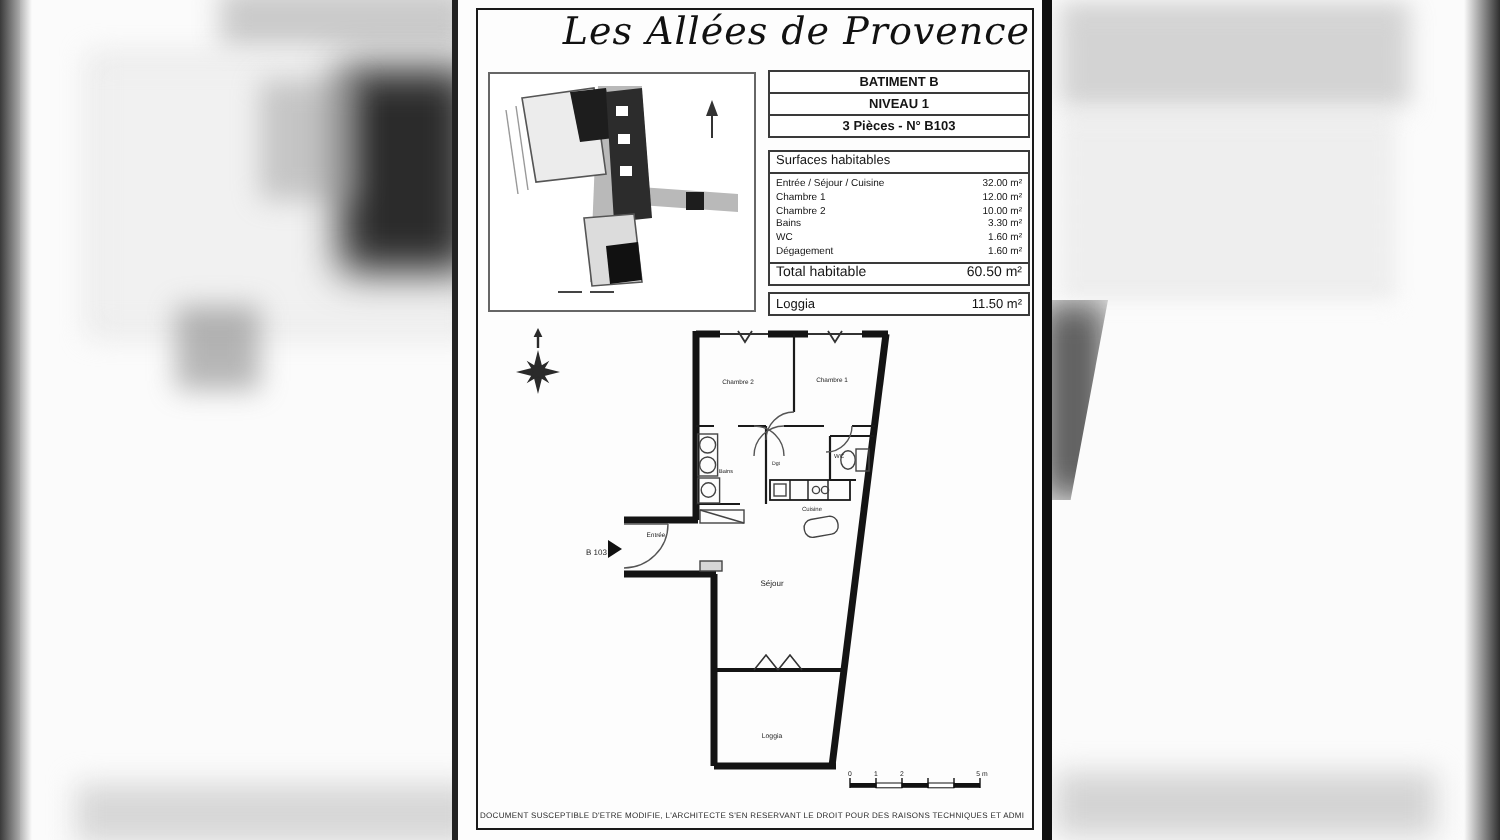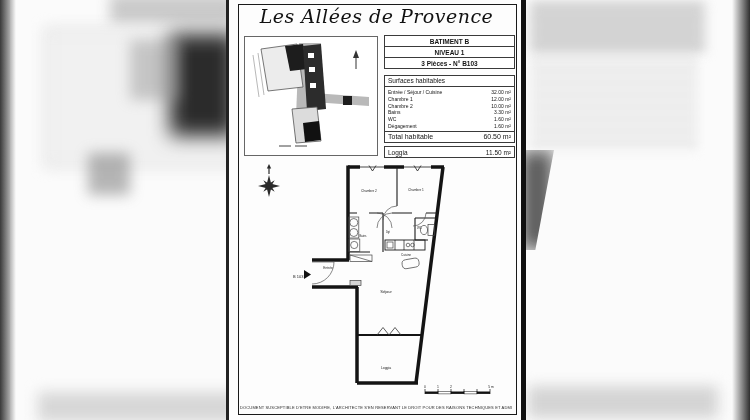--- a/index.html
+++ b/index.html
@@ -10,21 +10,21 @@
   .bg-panel{position:absolute;top:0;height:420px;background:#fbfbfb;}
   .blob{position:absolute;filter:blur(7px);}
   .edge-grad-left{position:absolute;left:0;top:0;width:16px;height:420px;
     background:linear-gradient(to right,#3a3a3a,rgba(220,220,220,0));}
   .edge-grad-right{position:absolute;right:0;top:0;width:18px;height:420px;
     background:linear-gradient(to left,#2e2e2e,rgba(220,220,220,0));}
   .page-edge{position:absolute;top:0;height:420px;}
   
   .page{position:absolute;left:229px;top:0;width:292px;height:420px;background:#fdfdfd;}
   .frame{position:absolute;left:9px;top:4px;width:277px;height:409px;border:1px solid #1a1a1a;}
-  .title{position:absolute;left:9px;top:5px;width:277px;text-align:center;
+  .title{position:absolute;left:9px;top:5px;width:277px;text-align:right;
     font-family:"DejaVu Serif", serif;font-style:italic;font-size:19px;letter-spacing:.5px;color:#111;}
   .siteplan-box{position:absolute;left:15px;top:36px;width:132px;height:118px;
     border:1px solid #666;background:#fff;}
   .right-col{position:absolute;left:155px;width:131px;}
   .info-row{box-sizing:border-box;height:12px;line-height:10px;border:1px solid #3a3a3a;margin-top:-1px;
     text-align:center;font-size:6.5px;font-weight:bold;background:#fff;padding-top:1px;}
   .surf-box{position:absolute;left:155px;top:75px;width:131px;box-sizing:border-box;
     border:1px solid #3a3a3a;background:#fff;}
   .surf-head{font-size:6.5px;padding:1px 3px 2px 3px;border-bottom:1px solid #3a3a3a;}
   .surf-rows{padding:2px 3px 1px 3px;}

